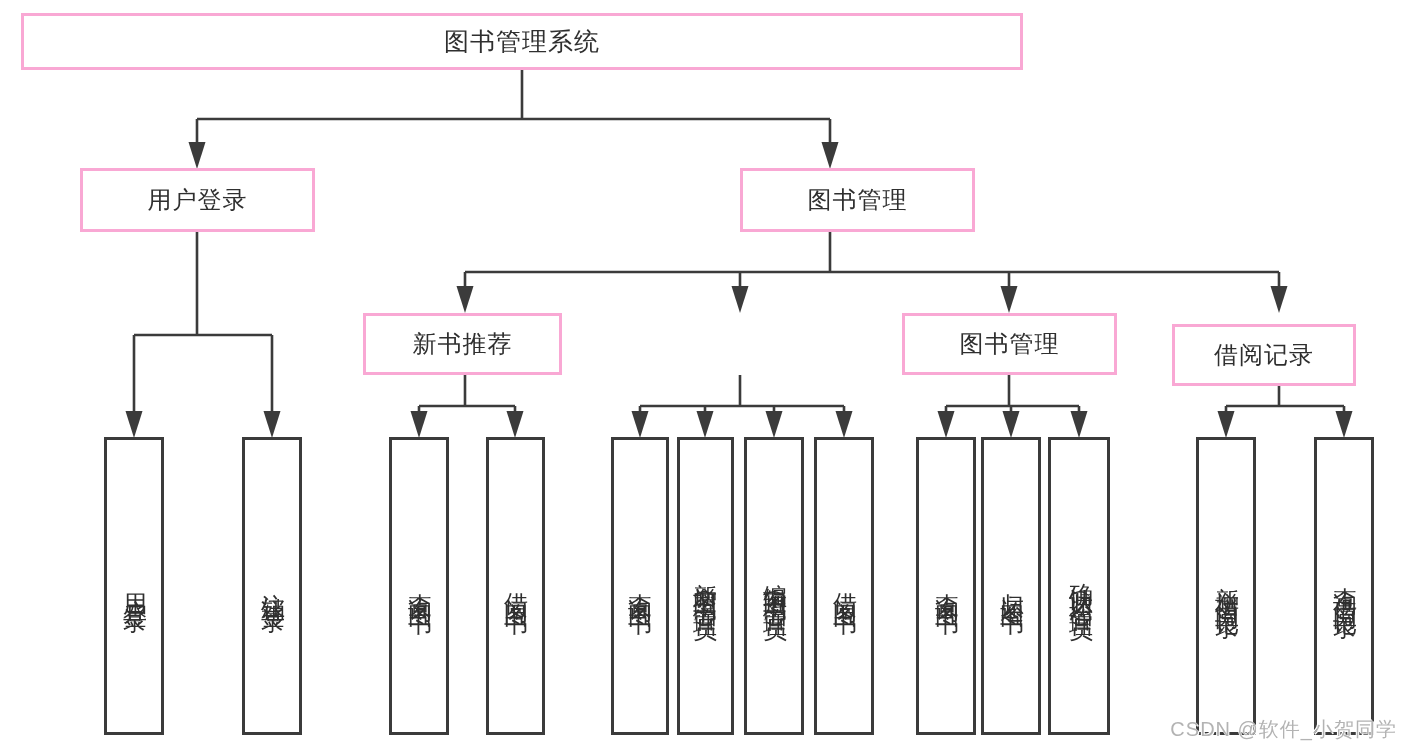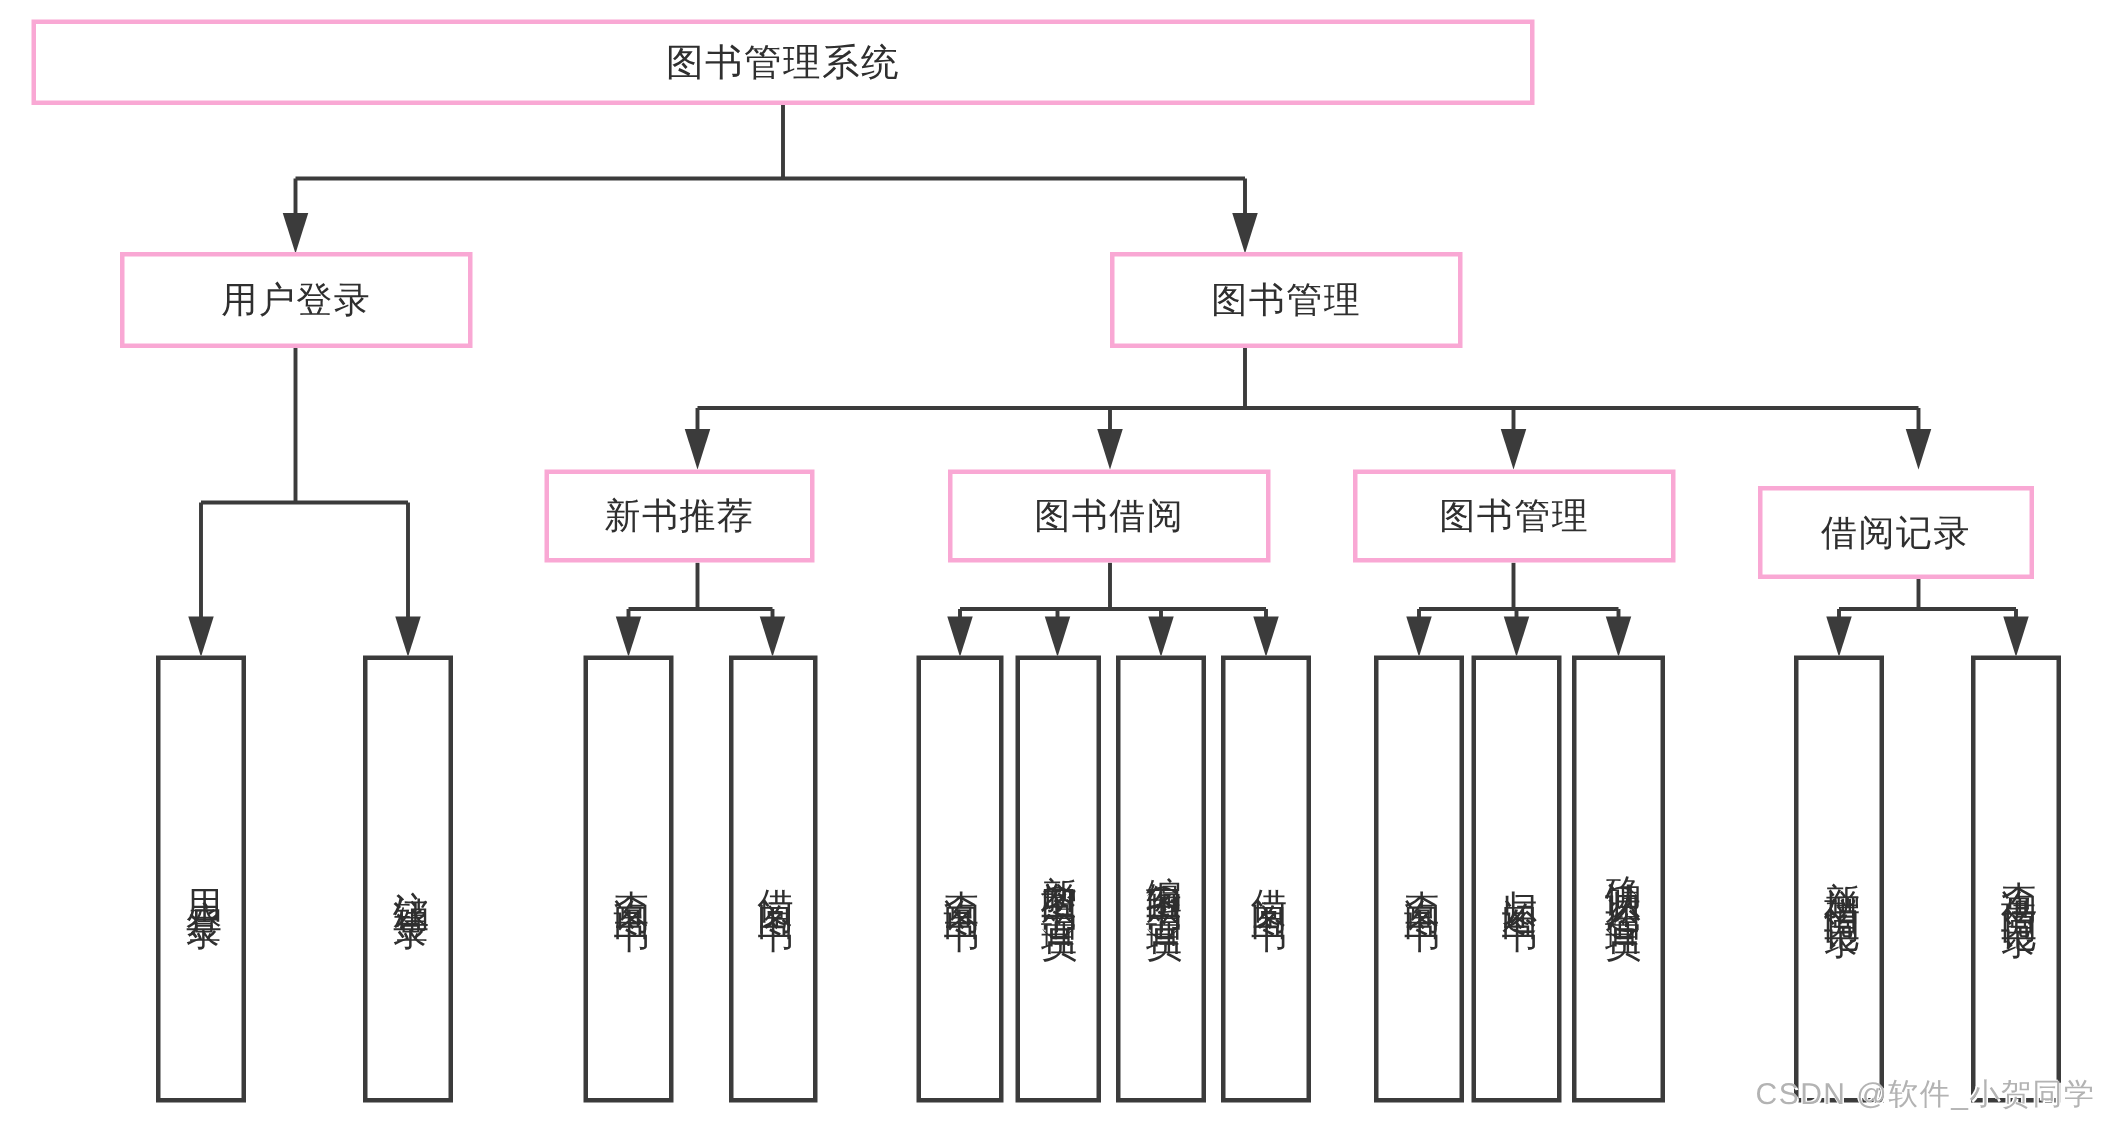--- a/index.html
+++ b/index.html
@@ -66,22 +66,21 @@
       <polygon points="1217.5,411 1234.5,411 1226,438"></polygon>
       <polygon points="1335.5,411 1352.5,411 1344,438"></polygon>
     </g>
   </svg>
 
   <div class="hbox root" style="left:21px; top:13px; width:1002px; height:57px;">图书管理系统</div>
 
   <div class="hbox" style="left:80px; top:168px; width:235px; height:64px;">用户登录</div>
   <div class="hbox" style="left:712px; top:168px; width:235px; height:64px;margin-left:28px;">图书管理</div>
 
-  <div class="hbox" style="left:363px; top:313px; width:180px; height:62px;">新书推荐</div>
-  <div class="hbox" style="left:632px; top:313px; width:215px; height:62px;">图书借阅</div>
+  <div class="hbox" style="left:363px; top:313px; width:199px; height:62px;">新书推荐</div>
   <div class="hbox" style="left:902px; top:313px; width:215px; height:62px;">图书管理</div>
   <div class="hbox" style="left:1172px; top:324px; width:184px; height:62px;">借阅记录</div>
 
   <div class="vbox" style="left:104px; width:60px;">用户登录</div>
   <div class="vbox" style="left:242px; width:60px;">注销登录</div>
   <div class="vbox" style="left:389px; width:60px;">查询图书</div>
   <div class="vbox" style="left:486px; width:59px;">借阅图书</div>
   <div class="vbox" style="left:611px; width:58px;">查询图书</div>
   <div class="vbox" style="left:677px; width:57px; letter-spacing:5px;">新增图书（管理员）</div>
   <div class="vbox" style="left:744px; width:60px; letter-spacing:5px;">编辑图书（管理员）</div>

